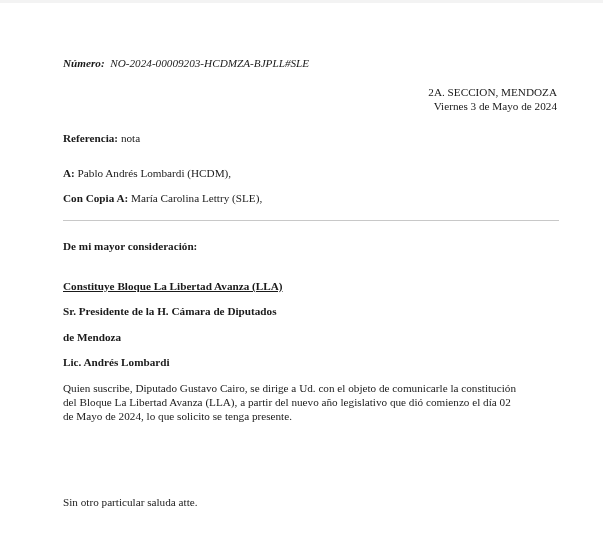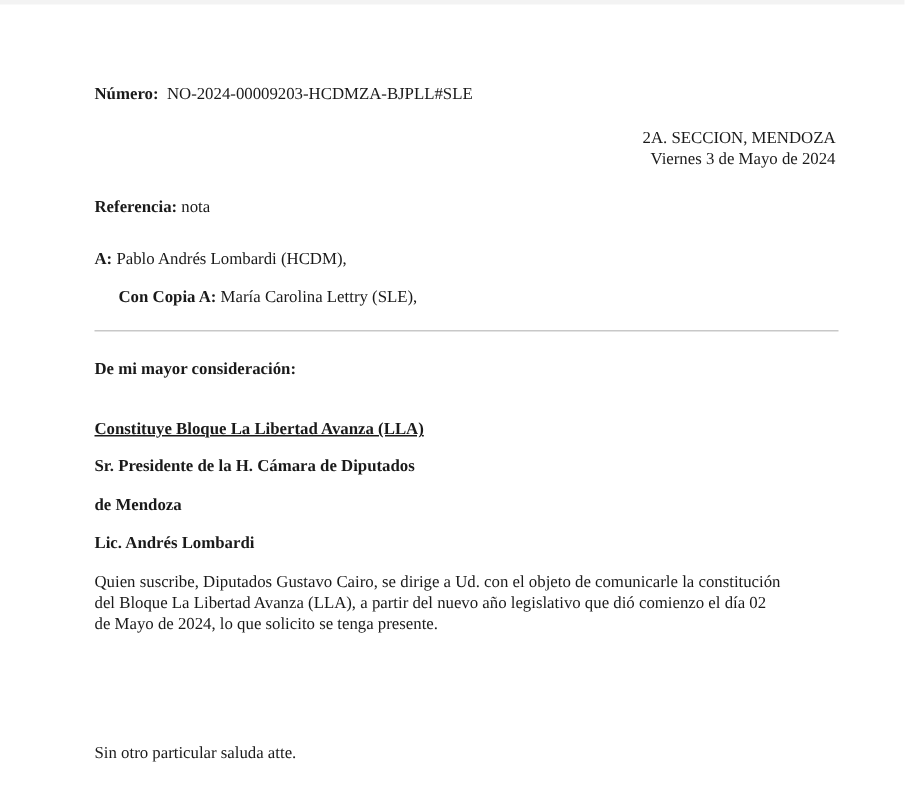--- a/index.html
+++ b/index.html
@@ -11,39 +11,39 @@
   .abs { position:absolute; white-space:nowrap; font-size:11.2px; line-height:13px; }
   b { font-weight:bold; }
   .right { text-align:right; }
   .rule { position:absolute; left:63px; top:217px; width:496px; height:1px; background:#c8c8c8; }
   .ul { text-decoration:underline;margin-top:16px; }
   .para { position:absolute; left:63px; top:378px; width:500px; font-size:11.2px; line-height:14px; white-space:normal; }
 </style>
 </head>
 <body>
 
-<div class="abs" style="left:63px; top:54px;">
+<div class="abs" style="left:63px; top:54px;font-style:italic;">
   <b>Número:</b>&nbsp;
   <span>NO-2024-00009203-HCDMZA-BJPLL#SLE</span>
 </div>
 
 <div class="abs right" style="right:46px; top:83px;">2A. SECCION, MENDOZA</div>
 <div class="abs right" style="right:46px; top:97px;">Viernes 3 de Mayo de 2024</div>
 
 <div class="abs" style="left:63px; top:129px;">
   <b>Referencia:</b>
   <span>nota</span>
 </div>
 
 <div class="abs" style="left:63px; top:164px;">
   <b>A:</b>
   <span>Pablo Andrés Lombardi (HCDM),</span>
 </div>
 
-<div class="abs" style="left:79px; top:189px;">
+<div class="abs" style="left:63px; top:189px;">
   <b>Con Copia A:</b>
   <span>María Carolina Lettry (SLE),</span>
 </div>
 
 <div class="rule"></div>
 
 <div class="abs" style="left:63px; top:237px;">
   <b>De mi mayor consideración:</b>
 </div>
 
@@ -55,18 +55,18 @@
   <b>Sr. Presidente de la H. Cámara de Diputados</b>
 </div>
 <div class="abs" style="left:63px; top:328px;">
   <b>de Mendoza</b>
 </div>
 <div class="abs" style="left:63px; top:353px;">
   <b>Lic. Andrés Lombardi</b>
 </div>
 
 <div class="para">
-  <div>Quien suscribe, Diputados Gustavo Cairo, se dirige a Ud. con el objeto de comunicarle la constitución</div>
+  <div>Quien suscribe, Diputado Gustavo Cairo, se dirige a Ud. con el objeto de comunicarle la constitución</div>
   <div>del Bloque La Libertad Avanza (LLA), a partir del nuevo año legislativo que dió comienzo el día 02</div>
   <div>de Mayo de 2024, lo que solicito se tenga presente.</div>
 </div>
 
 <div class="abs" style="left:63px; top:493px;text-align:right;">Sin otro particular saluda atte.</div>
 
 </body></html>

